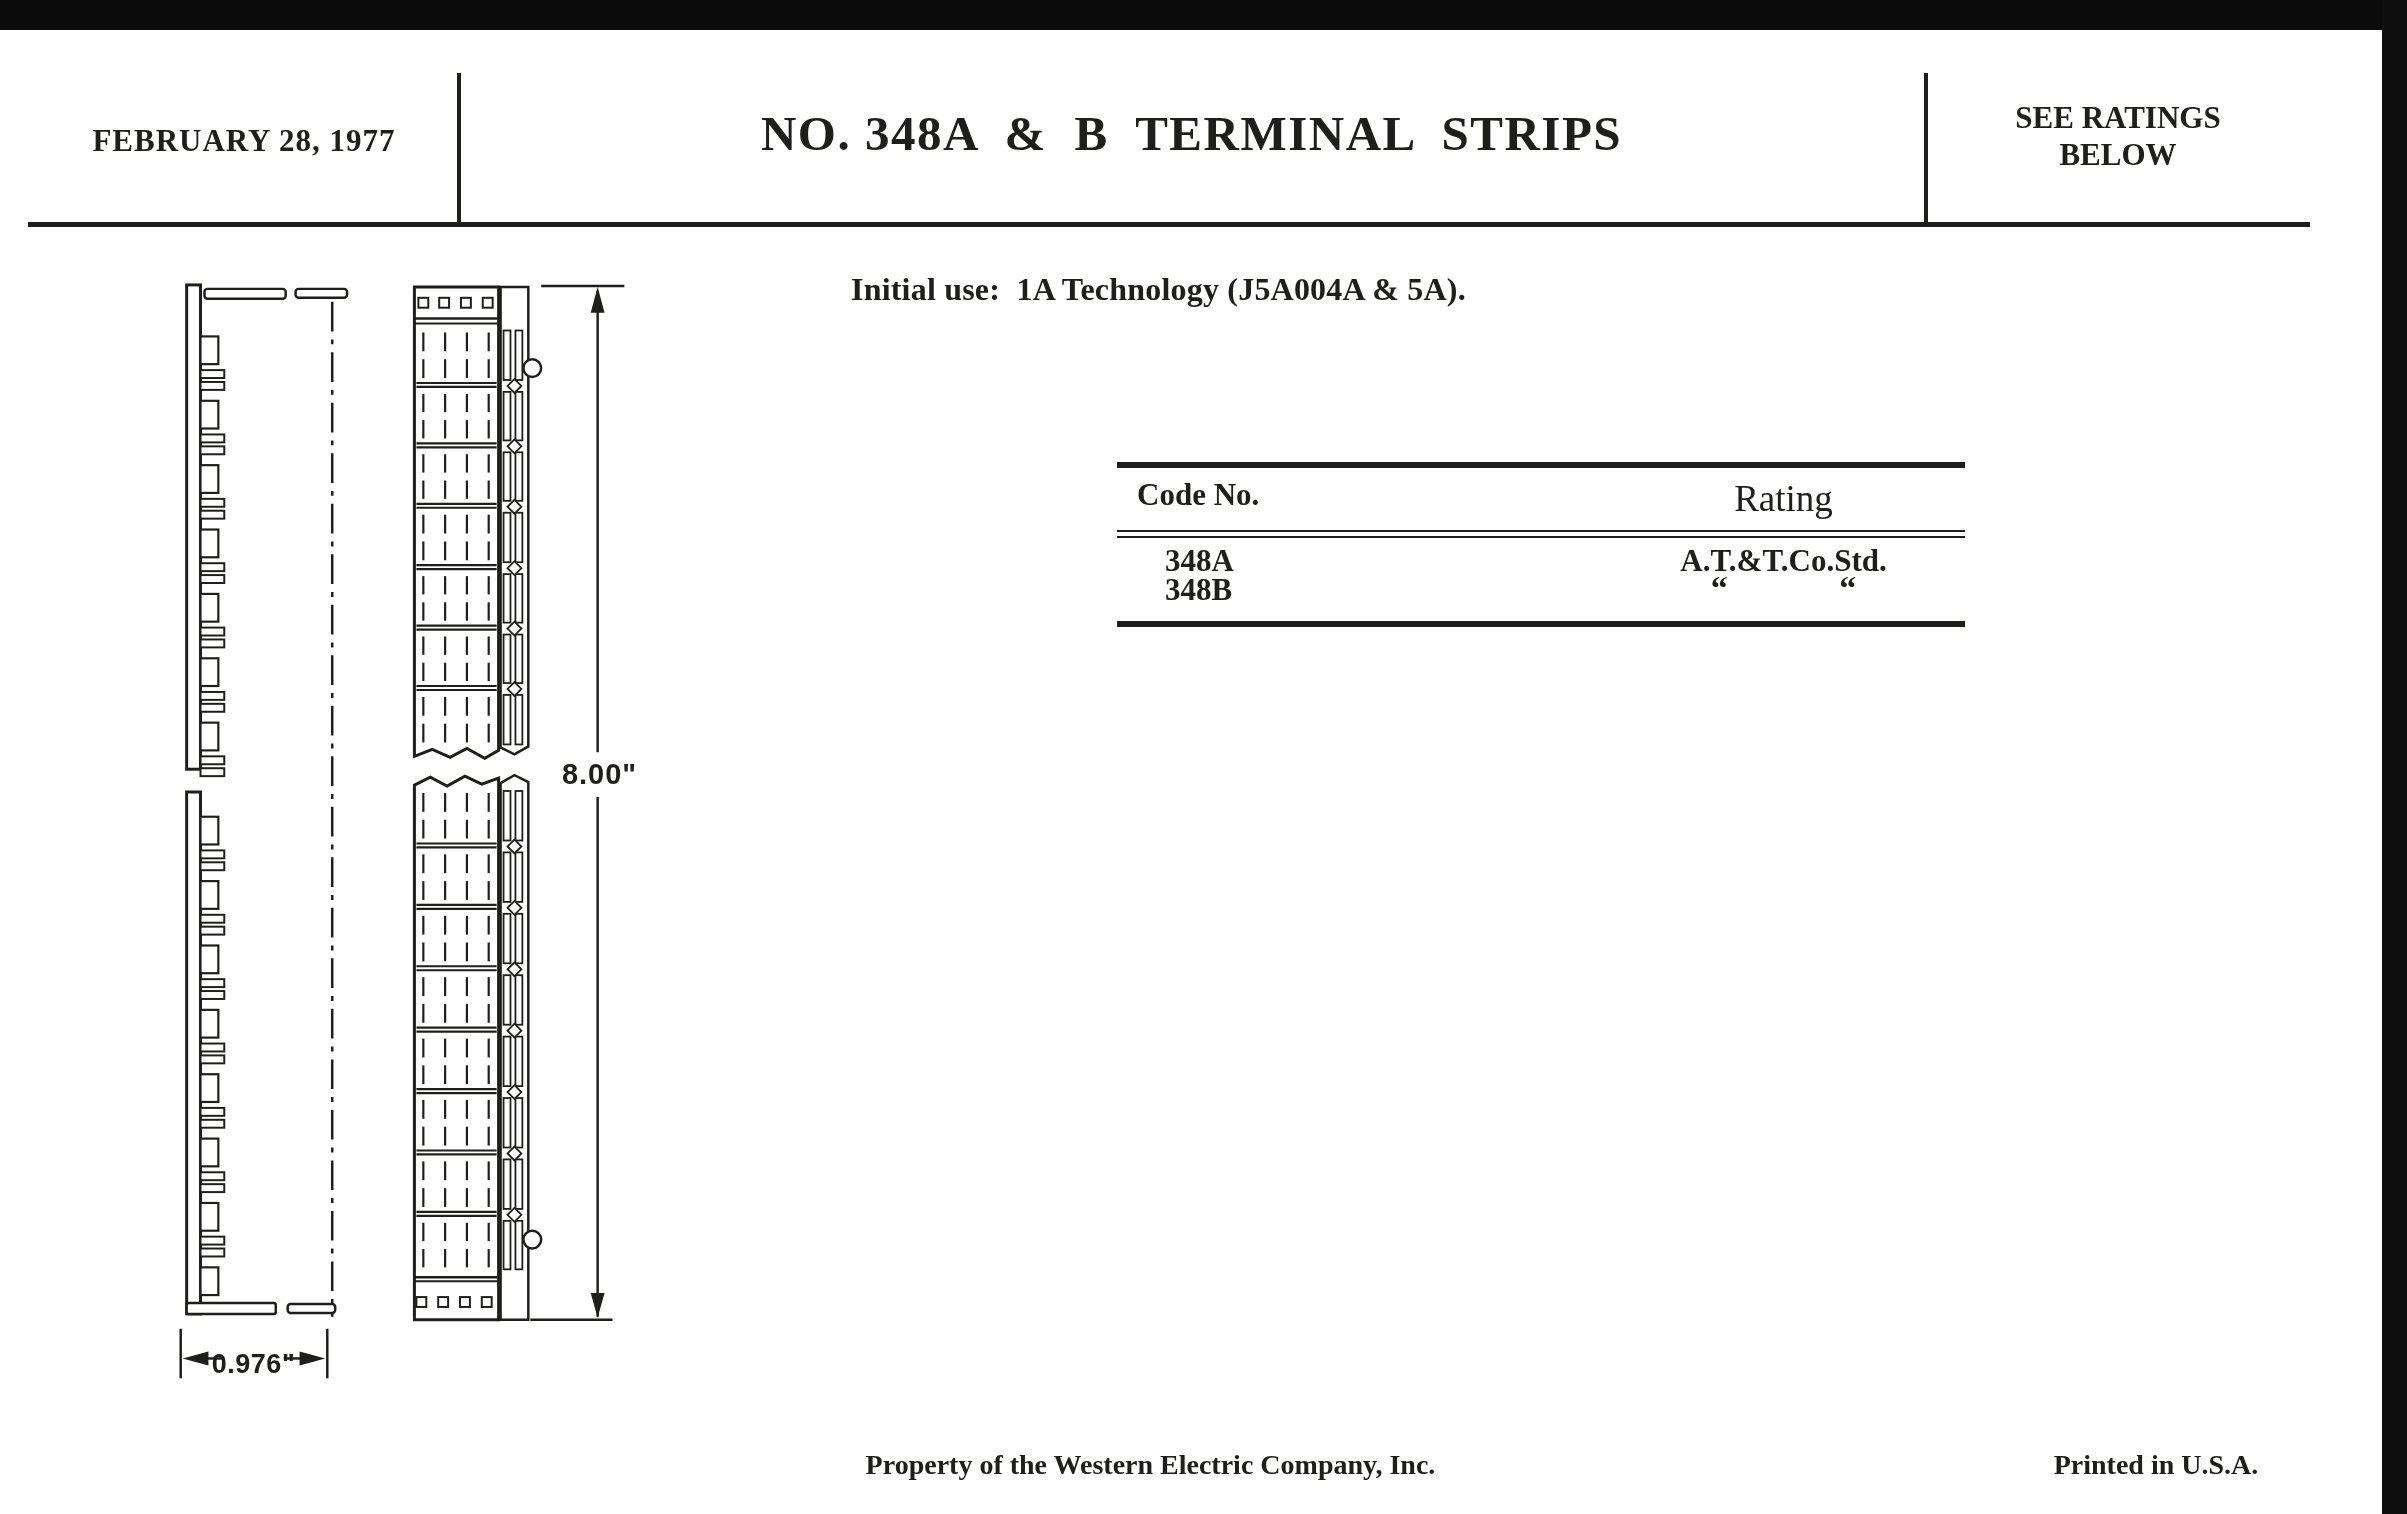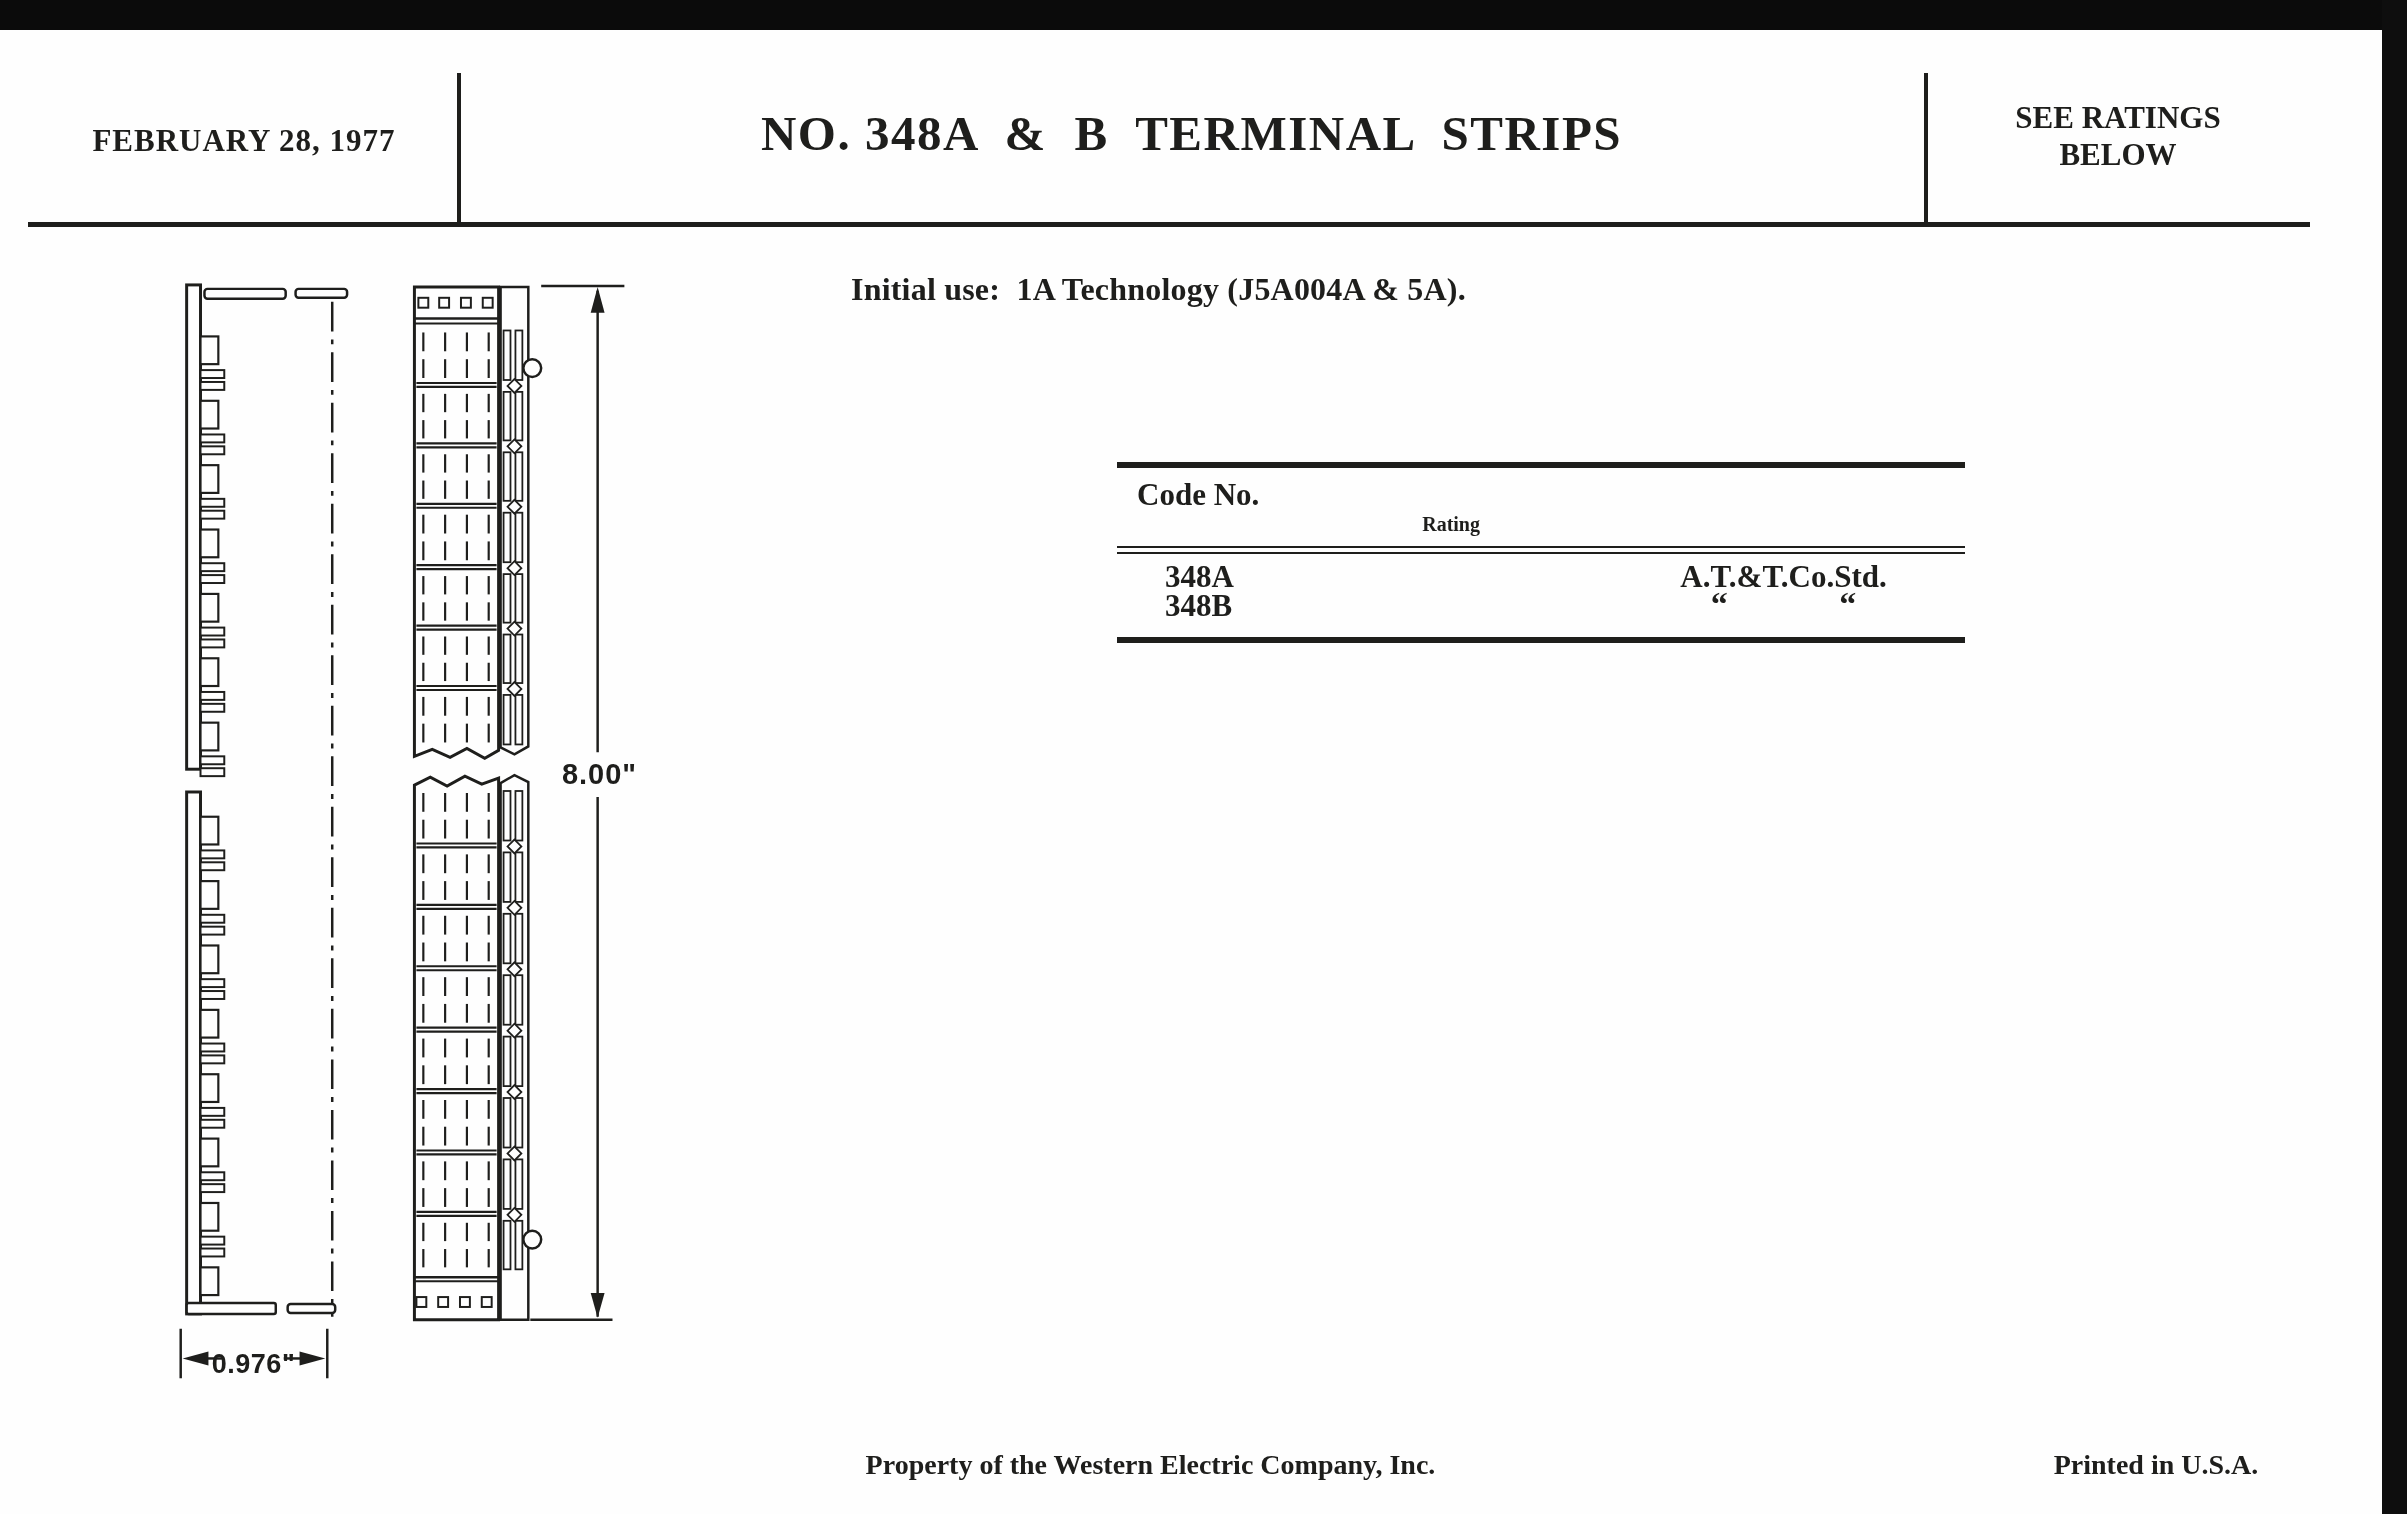--- a/index.html
+++ b/index.html
@@ -29,24 +29,24 @@
   .desc{position:absolute;left:796px;top:267px;}
   .desc-line{font-size:32px;font-weight:700;height:44px;line-height:44px;
     white-space:pre;letter-spacing:0.2px;}
   .desc-line.indent{padding-left:55px;}
 
   
   .rtable{position:absolute;left:1117px;top:462px;width:848px;}
   .rule-thick{height:6px;background:#1e1e1c;}
   .rule-double{height:4px;border-top:2px solid #1e1e1c;border-bottom:2px solid #1e1e1c;
     box-sizing:content-box;background:transparent;}
-  .rt-head{display:flex;padding:9px 0 10px 0;flex-direction:column;}
+  .rt-head{display:flex;padding:9px 0 10px 0;}
   .rt-head .c1{width:485px;padding-left:20px;box-sizing:border-box;
     font-size:31px;font-weight:700;}
-  .rt-head .c2{width:363px;text-align:right;font-size:20px;font-weight:700;}
+  .rt-head .c2{width:363px;text-align:center;font-size:37px;font-weight:400;}
   .rt-body{padding:8px 0 17px 0;}
   .rt-row{display:flex;line-height:29px;}
   .rt-row .c1{width:485px;padding-left:48px;box-sizing:border-box;
     font-size:31px;font-weight:700;}
   .rt-row .c2{width:363px;text-align:center;font-size:31px;font-weight:700;}
   .rt-row .c2.ditto{word-spacing:103px;font-size:34px;line-height:26px;}
 
   
   .drawing-svg{position:absolute;left:139px;top:277px;}
   .dim-label{position:absolute;text-align:center;

